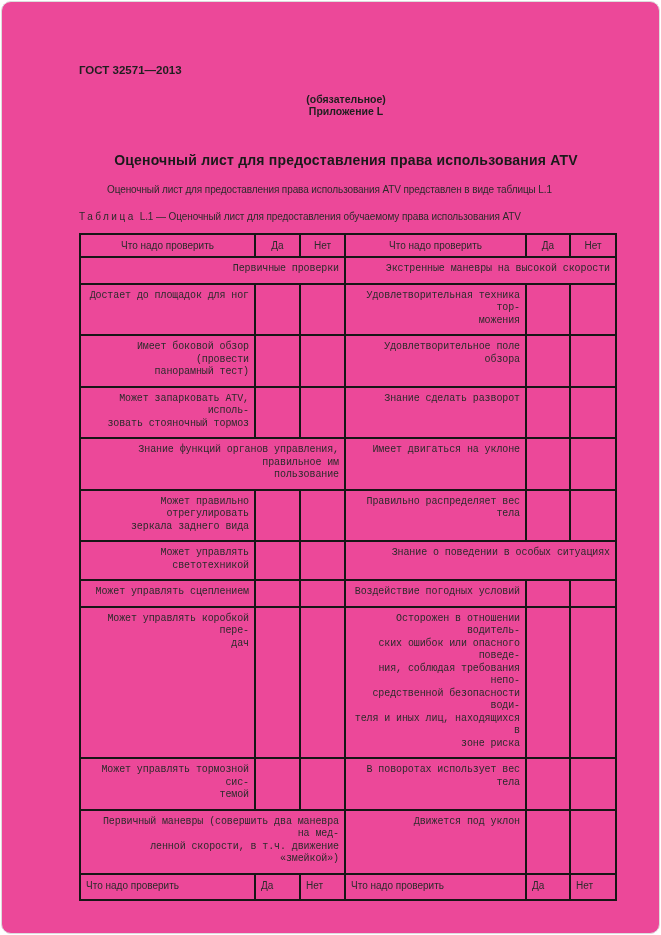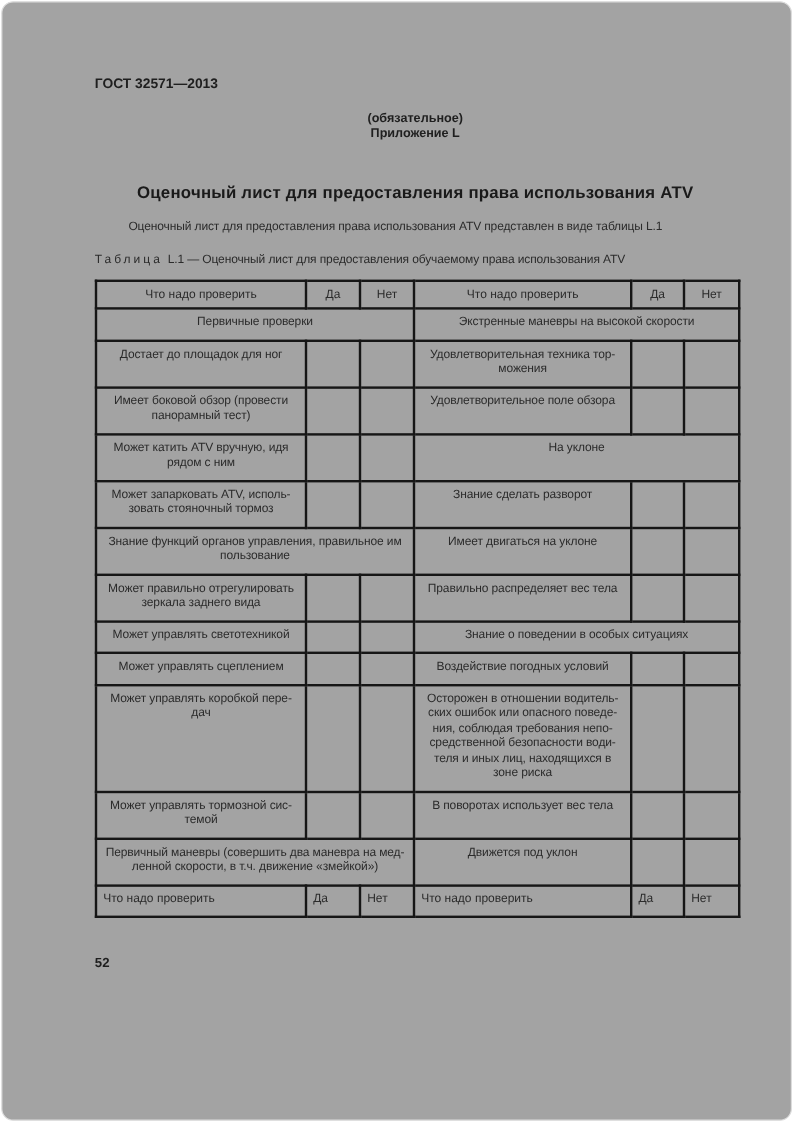--- a/index.html
+++ b/index.html
@@ -7,21 +7,21 @@
     width: 661px; height: 935px;
     font-family: "Liberation Sans", "DejaVu Sans", sans-serif;
     color: #2b2b2b;
   }
   .page {
     box-sizing: border-box;
     width: 659px; height: 933px;
     margin: 1px;
     border: 1px solid #dcdcdc;
     border-radius: 10px;
-    background: #a3a3a3;
+    background: #ec4899;
     overflow: hidden;
   }
   .content {
     margin-left: 77px;
     margin-right: 46px; 
   }
   .doc-number {
     padding-top: 62px;
     font-size: 11.5px;
     font-weight: bold;
@@ -83,21 +83,22 @@
     font-weight: normal;
     text-align: center;
     padding: 5px 3px;
     line-height: 11px;
   }
   table.eval td.q {
     padding: 5px 5px 7px 5px;
     line-height: 12.5px;
     white-space: pre-line;
     letter-spacing: -0.1px;
-    text-align: center;
+    text-align: right;
+    font-family: Liberation Mono, monospace;
   }
   table.eval td.box { padding: 0; }
   table.eval tr.footer-row td {
     padding: 5px 5px 7px 5px;
     line-height: 12px;
     text-align: left;
     white-space: normal;
   }
   .page-number {
     margin-top: 32px;
@@ -161,27 +162,20 @@
           <tr>
             <td class="q">Имеет боковой обзор (провести
 панорамный тест)</td>
             <td class="box"></td>
             <td class="box"></td>
             <td class="q">Удовлетворительное поле обзора</td>
             <td class="box"></td>
             <td class="box"></td>
           </tr>
           <tr>
-            <td class="q">Может катить ATV вручную, идя
-рядом с ним</td>
-            <td class="box"></td>
-            <td class="box"></td>
-            <td class="q" colspan="3">На уклоне</td>
-          </tr>
-          <tr>
             <td class="q">Может запарковать ATV, исполь-
 зовать стояночный тормоз</td>
             <td class="box"></td>
             <td class="box"></td>
             <td class="q">Знание сделать разворот</td>
             <td class="box"></td>
             <td class="box"></td>
           </tr>
           <tr>
             <td class="q" colspan="3">Знание функций органов управления, правильное им

